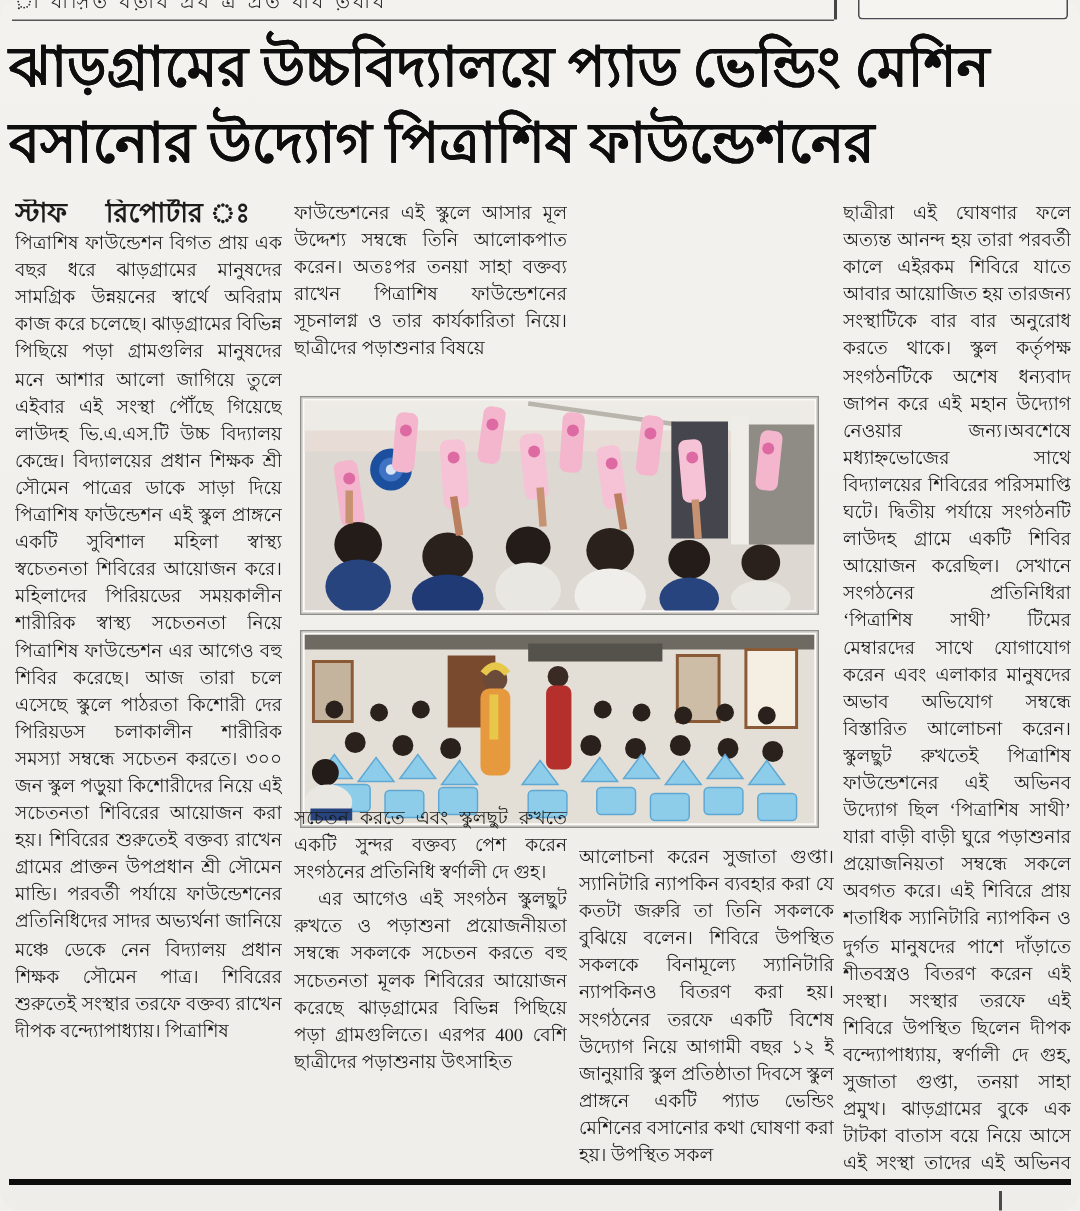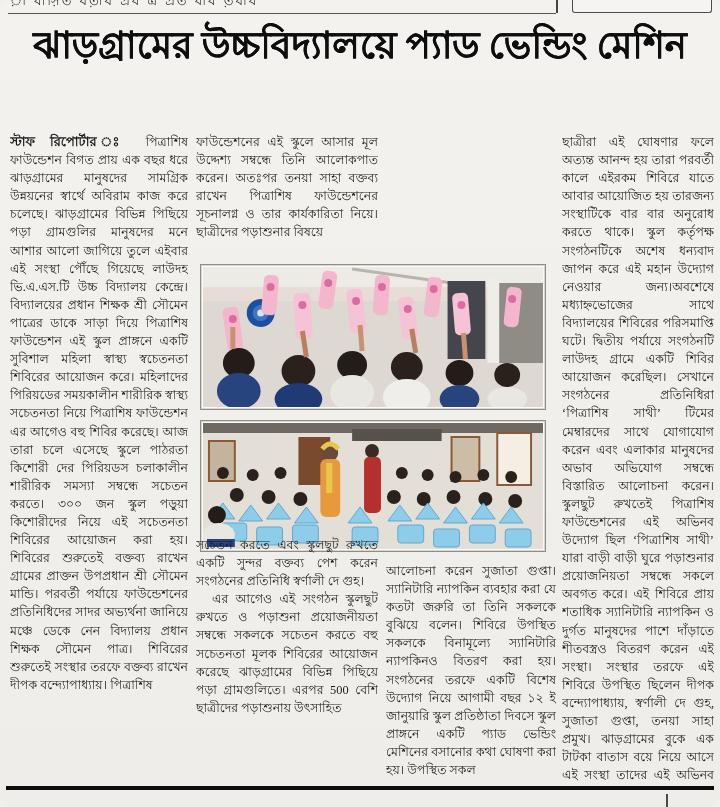--- a/index.html
+++ b/index.html
@@ -15,29 +15,29 @@
   .masthead-strip{position:absolute;left:0;top:0;width:720px;height:14px;overflow:hidden;}
   .crop-frags{position:absolute;left:10px;top:-9px;width:430px;height:18px;overflow:hidden;
     font-size:13px;color:#2c2c2c;letter-spacing:2px;white-space:nowrap;
     font-family:"DejaVu Sans",sans-serif;}
   .top-rule{position:absolute;left:8px;top:13px;width:548px;height:0;border-top:1.5px solid #555;}
   .top-vtick{position:absolute;left:556px;top:0;width:2px;height:13px;background:#444;}
   .top-box-corner{position:absolute;left:572px;top:-6px;width:138px;height:18px;
     border:1.5px solid #4a4a52;border-top:none;border-radius:0 0 3px 3px;background:#f5f4f0;}
 
   
-  .headline{position:absolute;left:6px;top:20px;width:708px;text-align:center;
+  .headline{position:absolute;left:6px;top:20px;width:708px;text-align:left;
     font-weight:bold;color:#0e0e0e;font-size:37px;line-height:51px;
     text-shadow:0 0 .4px #000;}
 
   
   .col{position:absolute;font-size:12.4px;line-height:18.1px;text-align:justify;
     overflow:hidden;color:#1c1c1c;}
   .col p{margin:0;}
-  .byline{font-weight:bold;font-size:13px;}
+  .byline{font-weight:bold;font-size:18px;}
   .indent{text-indent:16px;}
   .c1{left:10px;top:133px;width:178px;height:648px;}
   .c2t{left:196px;top:133px;width:182px;height:130px;}
   .c3t{left:386px;top:133px;width:170px;height:130px;}
   .c2b{left:196px;top:536px;width:182px;height:224px;}
   .c3b{left:386px;top:562px;width:170px;height:224px;}
   .c4{left:562px;top:133px;width:152px;height:648px;}
 
   
   .photo-frame{position:absolute;left:200px;width:346px;background:#fbfaf8;
@@ -57,20 +57,21 @@
 
   <div class="masthead-strip">
     <div class="crop-frags">়া যাস়িত যত়ায প্রয  ত্র   প্রত যায  ত়যায</div>
     <div class="top-rule"></div>
     <div class="top-vtick"></div>
     <div class="top-box-corner"></div>
   </div>
 
   <div class="headline">
     <div>ঝাড়গ্রামের উচ্চবিদ্যালয়ে প্যাড ভেন্ডিং মেশিন</div>
+    <div>বসানোর উদ্যোগ পিত্রাশিষ ফাউন্ডেশনের</div>
   </div>
 
   <div class="col c1">
     <p><span class="byline">স্টাফ রিপোর্টার ঃ</span>
     <span>পিত্রাশিষ ফাউন্ডেশন বিগত প্রায় এক বছর ধরে ঝাড়গ্রামের মানুষদের সামগ্রিক উন্নয়নের স্বার্থে অবিরাম কাজ করে চলেছে। ঝাড়গ্রামের বিভিন্ন পিছিয়ে পড়া গ্রামগুলির মানুষদের মনে আশার আলো জাগিয়ে তুলে এইবার এই সংস্থা পৌঁছে গিয়েছে লাউদহ ভি.এ.এস.টি উচ্চ বিদ্যালয় কেন্দ্রে। বিদ্যালয়ের প্রধান শিক্ষক শ্রী সৌমেন পাত্রের ডাকে সাড়া দিয়ে পিত্রাশিষ ফাউন্ডেশন এই স্কুল প্রাঙ্গনে একটি সুবিশাল মহিলা স্বাস্থ্য স্বচেতনতা শিবিরের আয়োজন করে। মহিলাদের পিরিয়ডের সময়কালীন শারীরিক স্বাস্থ্য সচেতনতা নিয়ে পিত্রাশিষ ফাউন্ডেশন এর আগেও বহু শিবির করেছে। আজ তারা চলে এসেছে স্কুলে পাঠরতা কিশোরী দের পিরিয়ডস চলাকালীন শারীরিক সমস্যা সম্বন্ধে সচেতন করতে। ৩০০ জন স্কুল পড়ুয়া কিশোরীদের নিয়ে এই সচেতনতা শিবিরের আয়োজন করা হয়। শিবিরের শুরুতেই বক্তব্য রাখেন গ্রামের প্রাক্তন উপপ্রধান শ্রী সৌমেন মান্ডি। পরবর্তী পর্যায়ে ফাউন্ডেশনের প্রতিনিধিদের সাদর অভ্যর্থনা জানিয়ে মঞ্চে ডেকে নেন বিদ্যালয় প্রধান শিক্ষক সৌমেন পাত্র। শিবিরের শুরুতেই সংস্থার তরফে বক্তব্য রাখেন দীপক বন্দ্যোপাধ্যায়। পিত্রাশিষ</span></p>
   </div>
 
   <div class="col c2t">
     <p>ফাউন্ডেশনের এই স্কুলে আসার মূল উদ্দেশ্য সম্বন্ধে তিনি আলোকপাত করেন। অতঃপর তনয়া সাহা বক্তব্য রাখেন পিত্রাশিষ ফাউন্ডেশনের সূচনালগ্ন ও তার কার্যকারিতা নিয়ে। ছাত্রীদের পড়াশুনার বিষয়ে</p>
   </div>
@@ -195,21 +196,21 @@
       </g>
 
       <circle cx="14" cy="92" r="9" fill="#241c18"></circle>
       <ellipse cx="16" cy="112" rx="16" ry="12" fill="#e9e7e2"></ellipse>
       <rect x="4" y="116" width="28" height="8" fill="#27447e"></rect>
     </svg>
   </div>
 
   <div class="col c2b">
     <p>সচেতন করতে এবং স্কুলছুট রুখতে একটি সুন্দর বক্তব্য পেশ করেন সংগঠনের প্রতিনিধি স্বর্ণালী দে গুহ।</p>
-    <p class="indent">এর আগেও এই সংগঠন স্কুলছুট রুখতে ও পড়াশুনা প্রয়োজনীয়তা সম্বন্ধে সকলকে সচেতন করতে বহু সচেতনতা মূলক শিবিরের আয়োজন করেছে ঝাড়গ্রামের বিভিন্ন পিছিয়ে পড়া গ্রামগুলিতে। এরপর 500 বেশি ছাত্রীদের পড়াশুনায় উৎসাহিত</p>
+    <p class="indent">এর আগেও এই সংগঠন স্কুলছুট রুখতে ও পড়াশুনা প্রয়োজনীয়তা সম্বন্ধে সকলকে সচেতন করতে বহু সচেতনতা মূলক শিবিরের আয়োজন করেছে ঝাড়গ্রামের বিভিন্ন পিছিয়ে পড়া গ্রামগুলিতে। এরপর 400 বেশি ছাত্রীদের পড়াশুনায় উৎসাহিত</p>
   </div>
 
   <div class="col c3b">
     <p>আলোচনা করেন সুজাতা গুপ্তা। স্যানিটারি ন্যাপকিন ব্যবহার করা যে কতটা জরুরি তা তিনি সকলকে বুঝিয়ে বলেন। শিবিরে উপস্থিত সকলকে বিনামূল্যে স্যানিটারি ন্যাপকিনও বিতরণ করা হয়। সংগঠনের তরফে একটি বিশেষ উদ্যোগ নিয়ে আগামী বছর ১২ ই জানুয়ারি স্কুল প্রতিষ্ঠাতা দিবসে স্কুল প্রাঙ্গনে একটি প্যাড ভেন্ডিং মেশিনের বসানোর কথা ঘোষণা করা হয়। উপস্থিত সকল</p>
   </div>
 
   <div class="col c4">
     <p>ছাত্রীরা এই ঘোষণার ফলে অত্যন্ত আনন্দ হয় তারা পরবর্তী কালে এইরকম শিবিরে যাতে আবার আয়োজিত হয় তারজন্য সংস্থাটিকে বার বার অনুরোধ করতে থাকে। স্কুল কর্তৃপক্ষ সংগঠনটিকে অশেষ ধন্যবাদ জাপন করে এই মহান উদ্যোগ নেওয়ার জন্য।অবশেষে মধ্যাহ্নভোজের সাথে বিদ্যালয়ের শিবিরের পরিসমাপ্তি ঘটে। দ্বিতীয় পর্যায়ে সংগঠনটি লাউদহ গ্রামে একটি শিবির আয়োজন করেছিল। সেখানে সংগঠনের প্রতিনিধিরা ‘পিত্রাশিষ সাথী’ টিমের মেম্বারদের সাথে যোগাযোগ করেন এবং এলাকার মানুষদের অভাব অভিযোগ সম্বন্ধে বিস্তারিত আলোচনা করেন। স্কুলছুট রুখতেই পিত্রাশিষ ফাউন্ডেশনের এই অভিনব উদ্যোগ ছিল ‘পিত্রাশিষ সাথী’ যারা বাড়ী বাড়ী ঘুরে পড়াশুনার প্রয়োজনিয়তা সম্বন্ধে সকলে অবগত করে। এই শিবিরে প্রায় শতাধিক স্যানিটারি ন্যাপকিন ও দুর্গত মানুষদের পাশে দাঁড়াতে শীতবস্ত্রও বিতরণ করেন এই সংস্থা। সংস্থার তরফে এই শিবিরে উপস্থিত ছিলেন দীপক বন্দ্যোপাধ্যায়, স্বর্ণালী দে গুহ, সুজাতা গুপ্তা, তনয়া সাহা প্রমুখ। ঝাড়গ্রামের বুকে এক টাটকা বাতাস বয়ে নিয়ে আসে এই সংস্থা তাদের এই অভিনব আসিকের মাধ্যমে।</p>
   </div>
 

